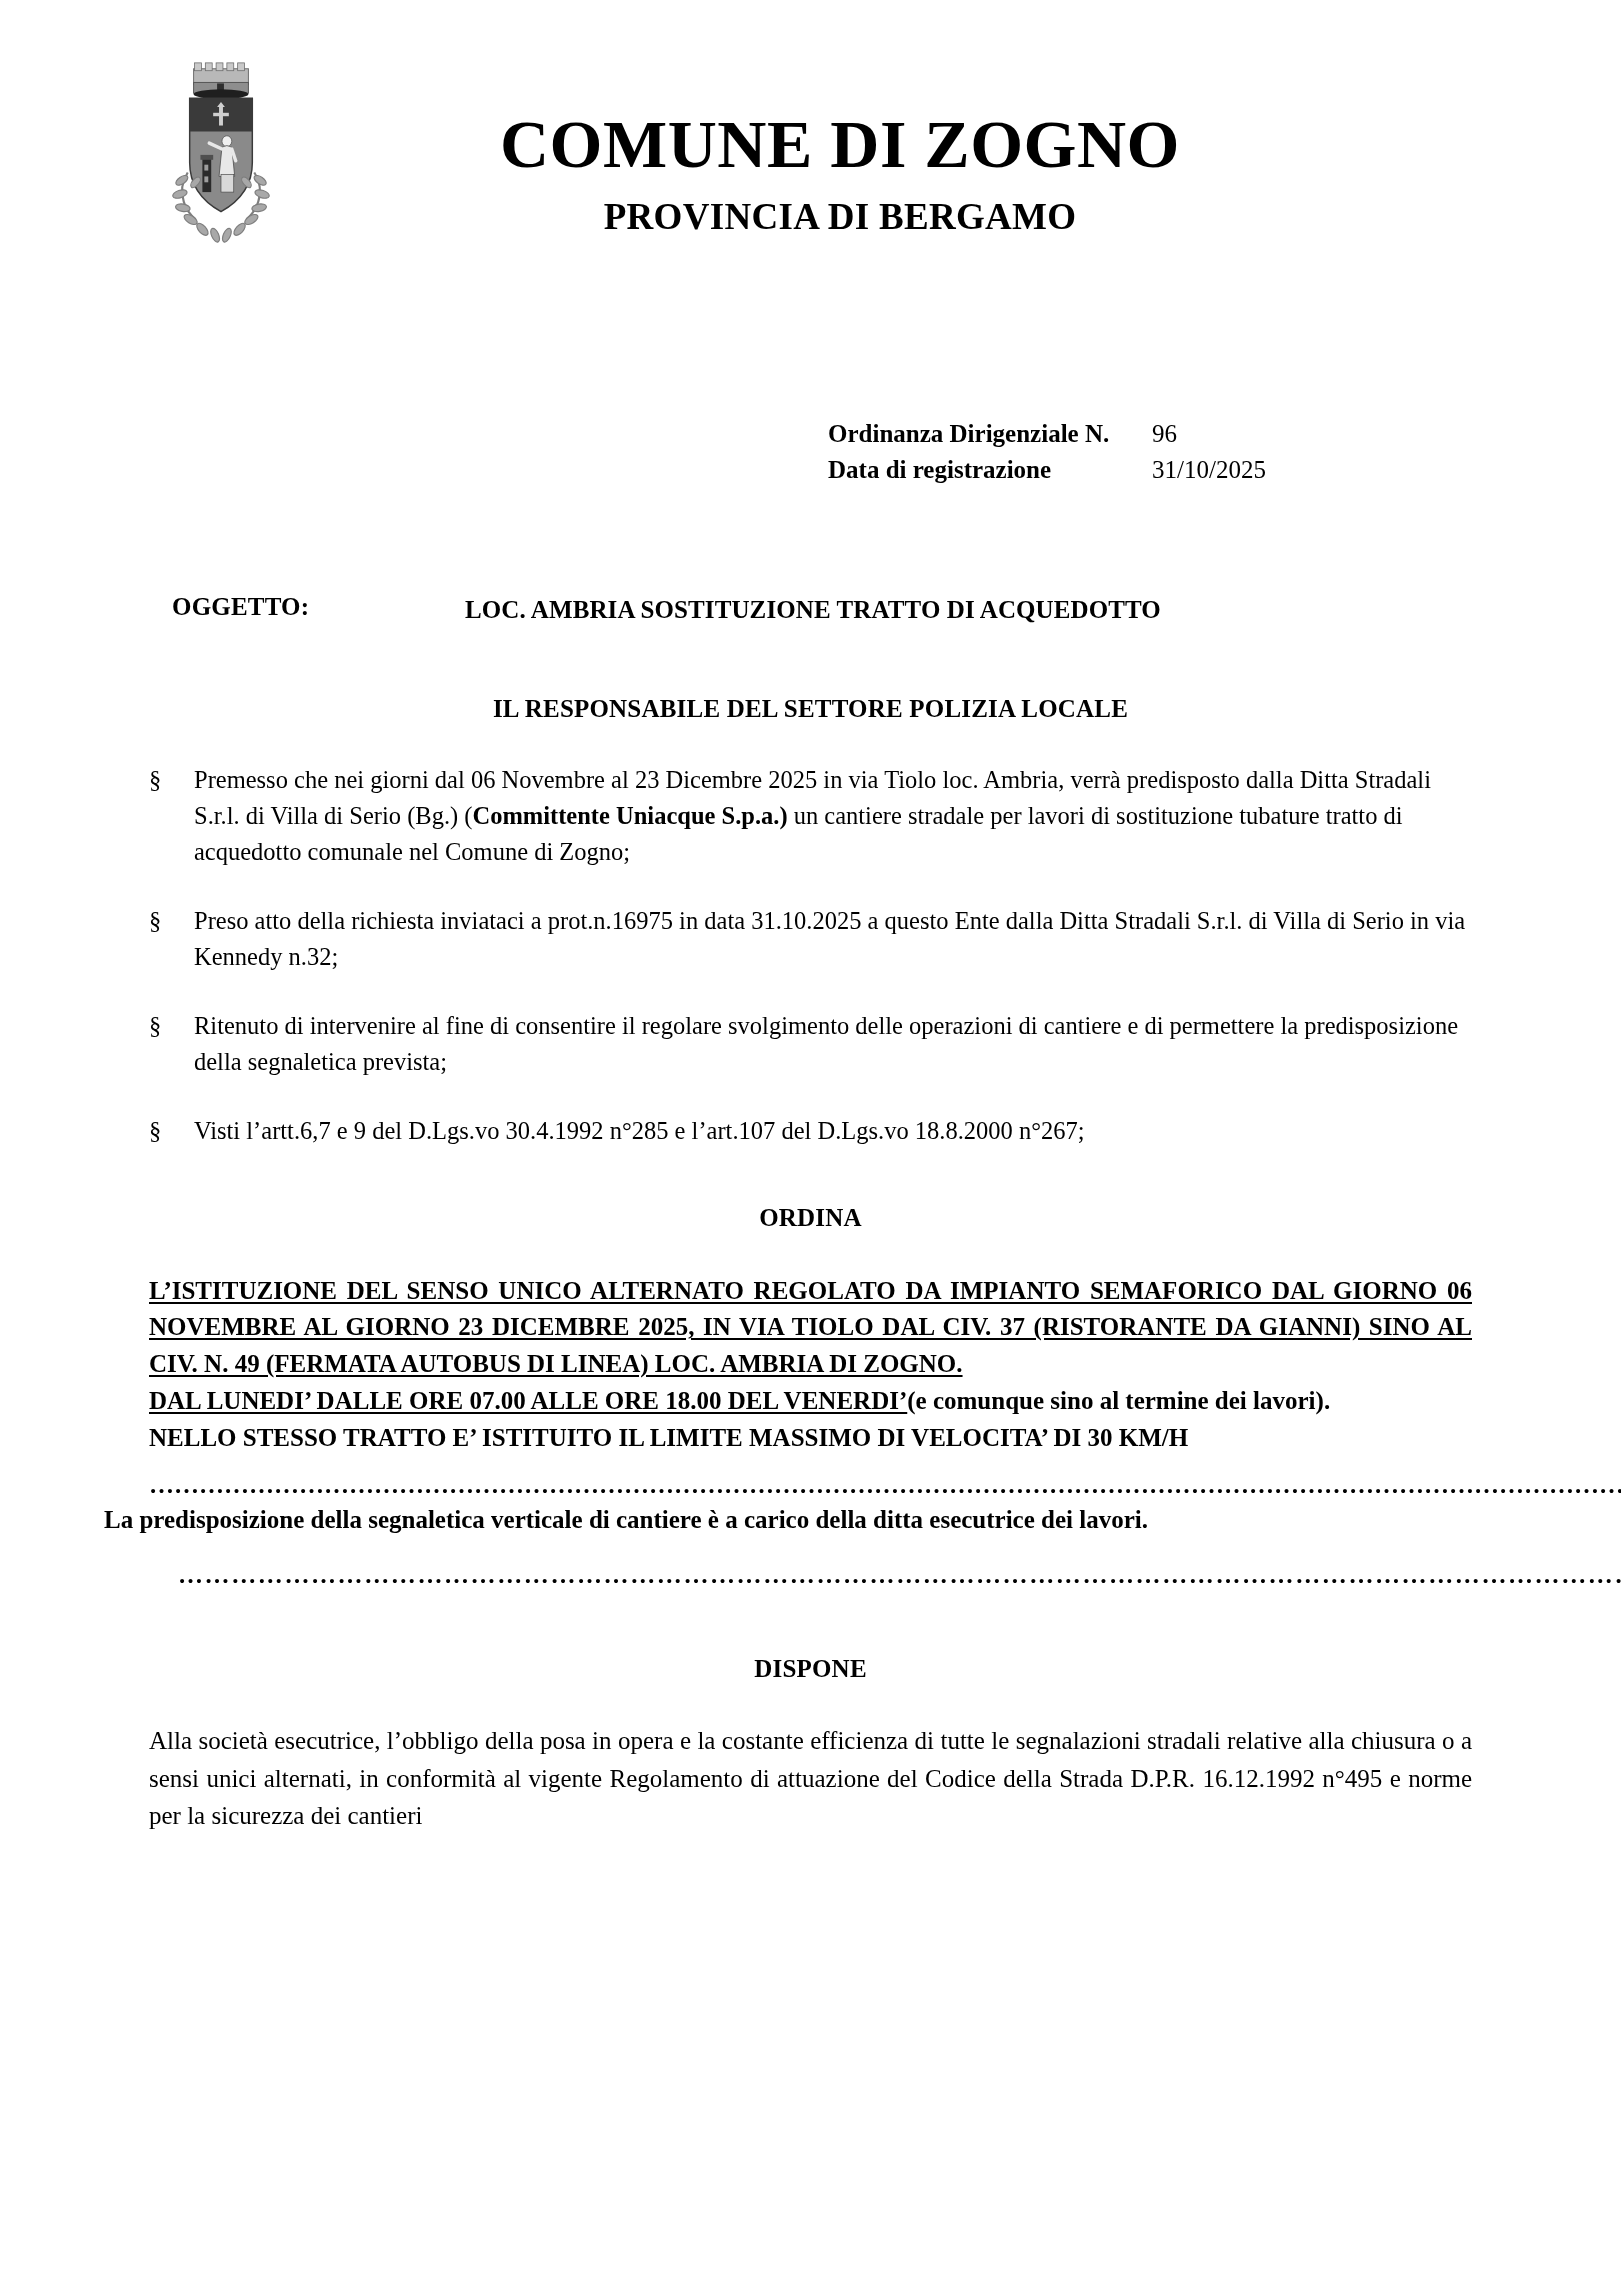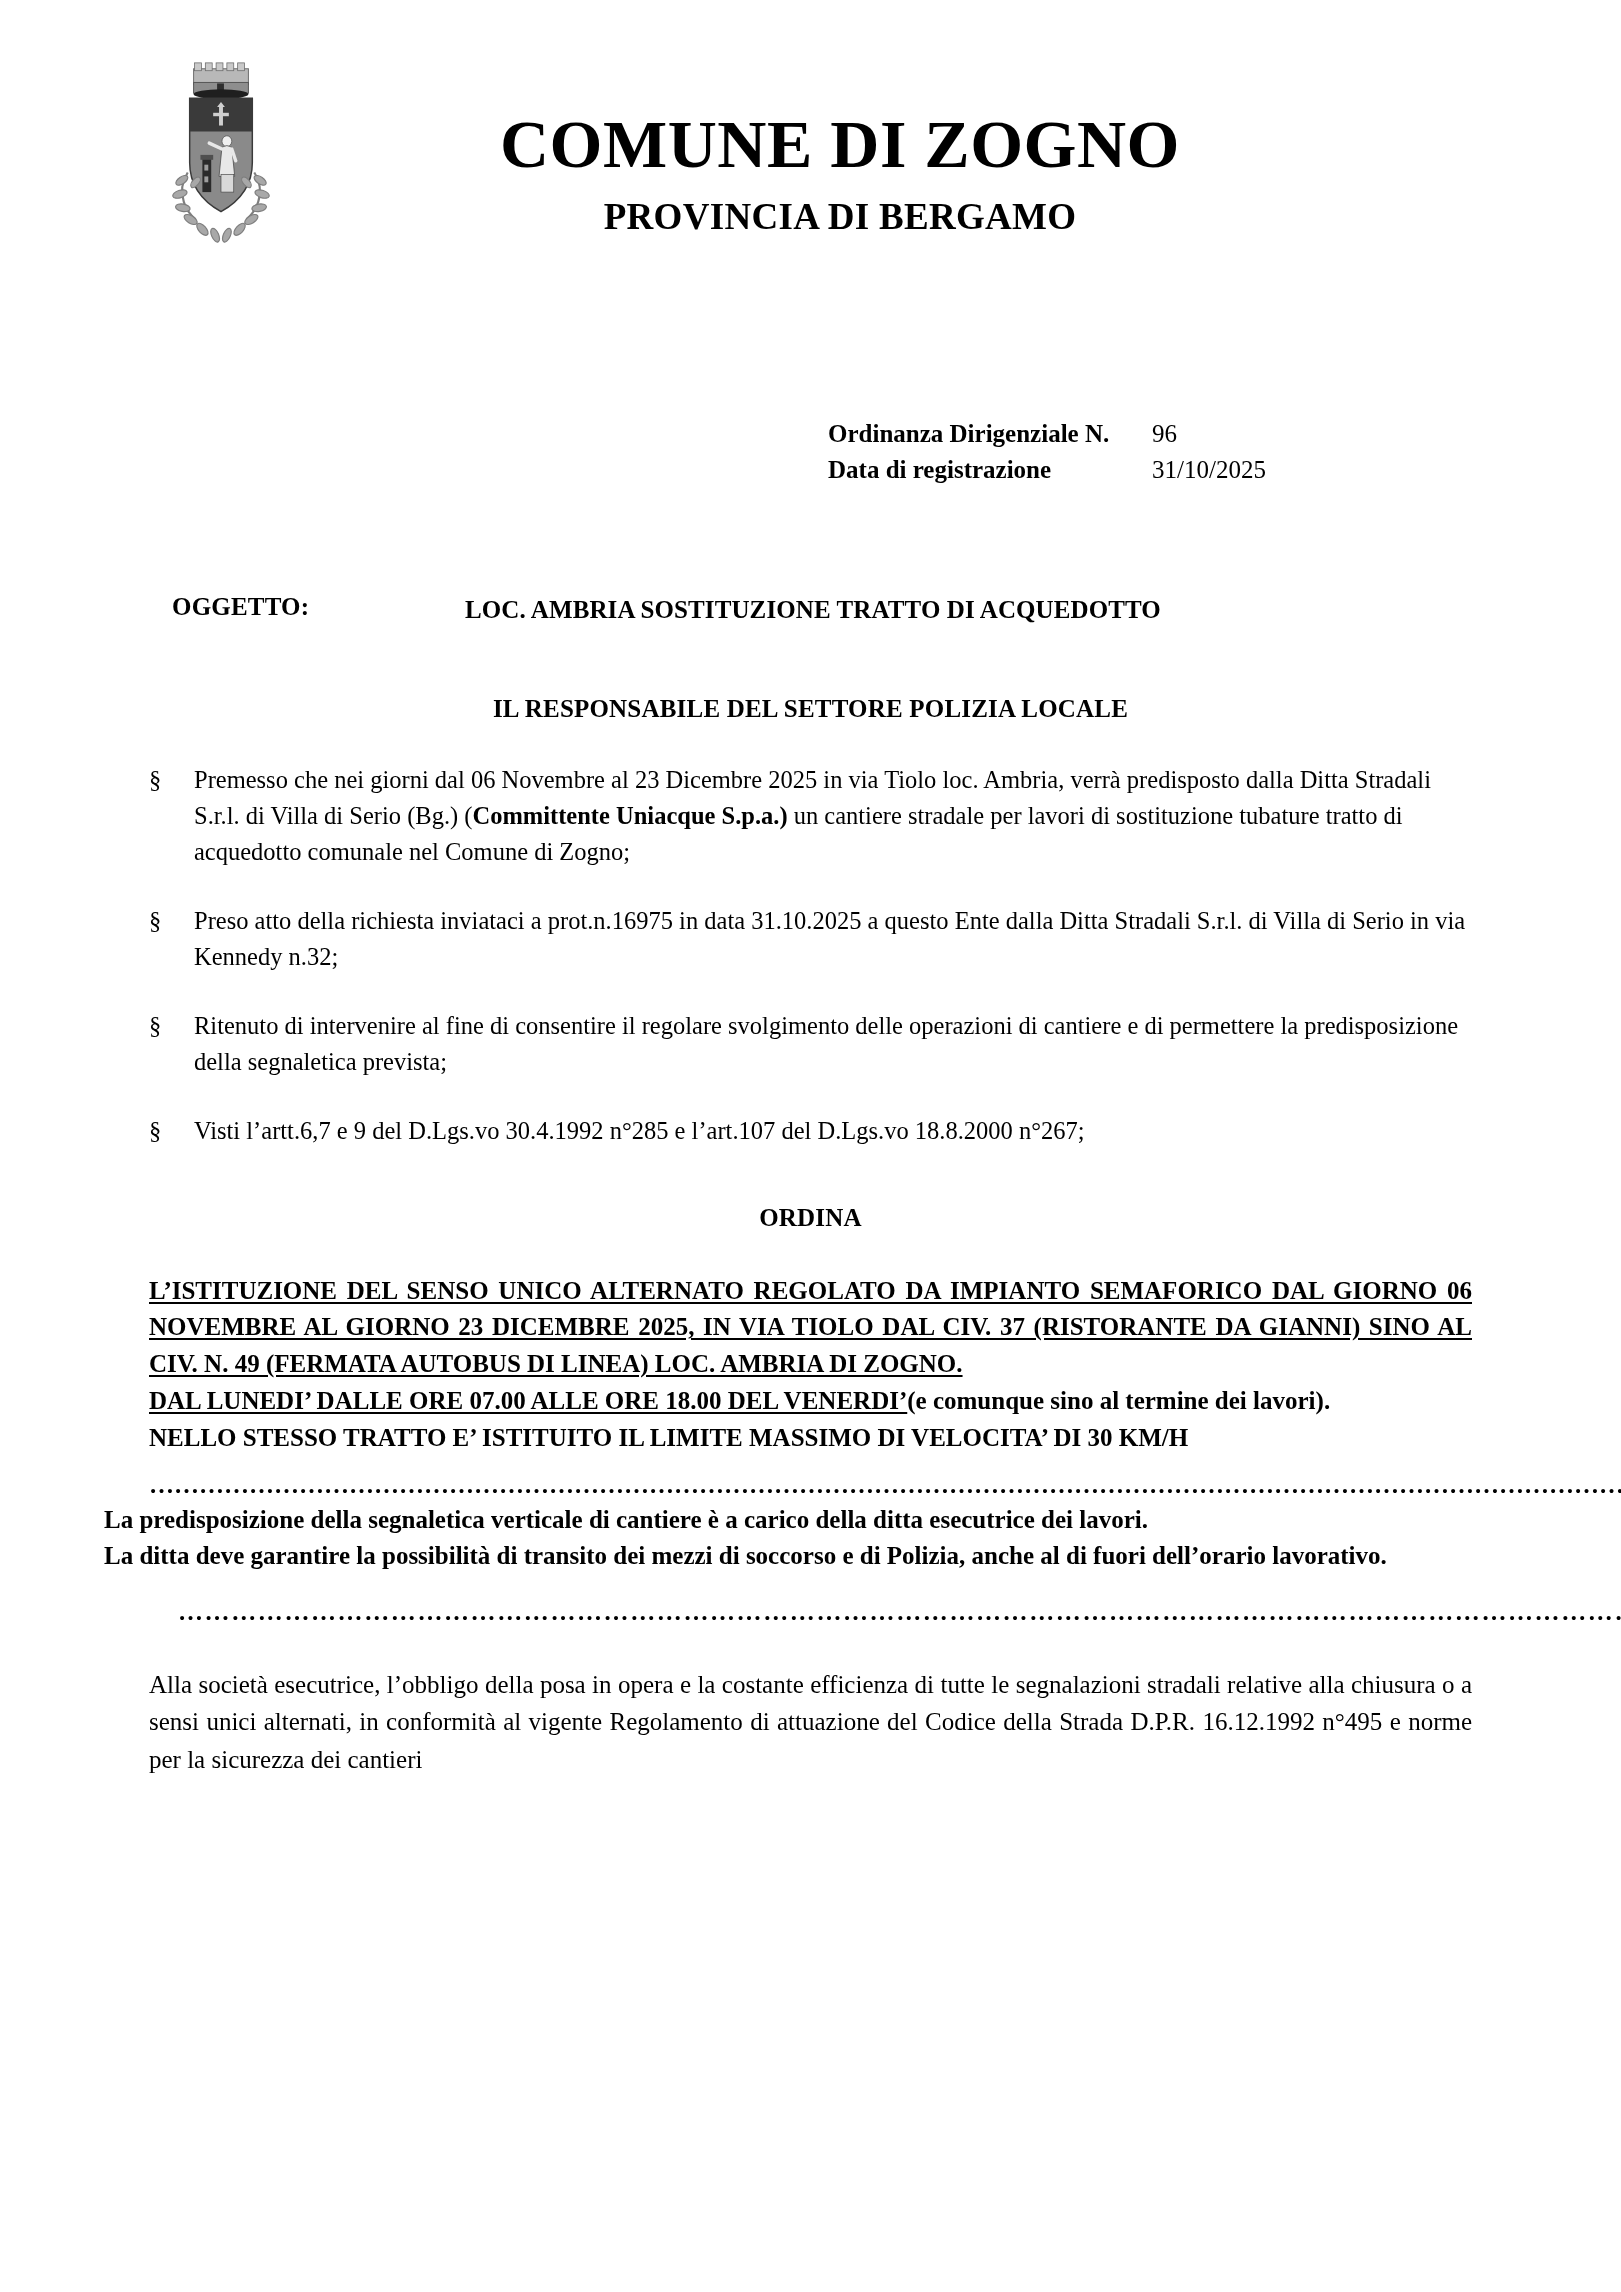--- a/index.html
+++ b/index.html
@@ -317,22 +317,22 @@
   <div class="ordina-body">
     <div class="ordina-main">L’ISTITUZIONE DEL SENSO UNICO ALTERNATO REGOLATO DA IMPIANTO SEMAFORICO DAL GIORNO 06 NOVEMBRE AL GIORNO 23 DICEMBRE 2025, IN VIA TIOLO DAL CIV. 37 (RISTORANTE DA GIANNI) SINO AL CIV. N. 49 (FERMATA AUTOBUS DI LINEA) LOC. AMBRIA DI ZOGNO.</div>
     <div class="blk"><span class="ordina-line">DAL LUNEDI’ DALLE ORE 07.00 ALLE ORE 18.00 DEL VENERDI’</span><span class="no-ul">(e comunque sino al termine dei lavori).</span></div>
     <div class="blk">NELLO STESSO TRATTO E’ ISTITUITO IL LIMITE MASSIMO DI VELOCITA’ DI 30 KM/H</div>
   </div>
 
   <div class="dotline dotline-1">…………………………………………………………………………………………………………………………………………………………………………………………………………………………………………………………………</div>
 
   <div class="note-block">
     <p>La predisposizione della segnaletica verticale di cantiere è a carico della ditta esecutrice dei lavori.</p>
-    <p>La ditta deve garantire la possibilità di transito dei mezzi di soccorso e di Polizia, anche al di fuori dell’orario lavorativo.</p>
   </div>
 
   <div class="dotline dotline-2">…………………………………………………………………………………………………………………………………………………………………………………………………………………………………………</div>
 
+  <div class="center-heading h-dispone">DISPONE</div>
 
   <div class="dispone-body">Alla società esecutrice, l’obbligo della posa in opera e la costante efficienza di tutte le segnalazioni stradali relative alla chiusura o a sensi unici alternati, in conformità al vigente Regolamento di attuazione del Codice della Strada D.P.R. 16.12.1992 n°495 e norme per la sicurezza dei cantieri</div>
 
 </div>
 
 
 </body></html>

